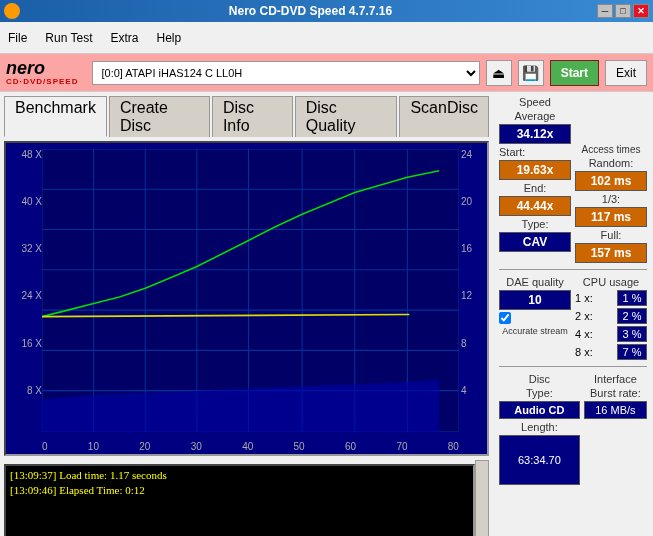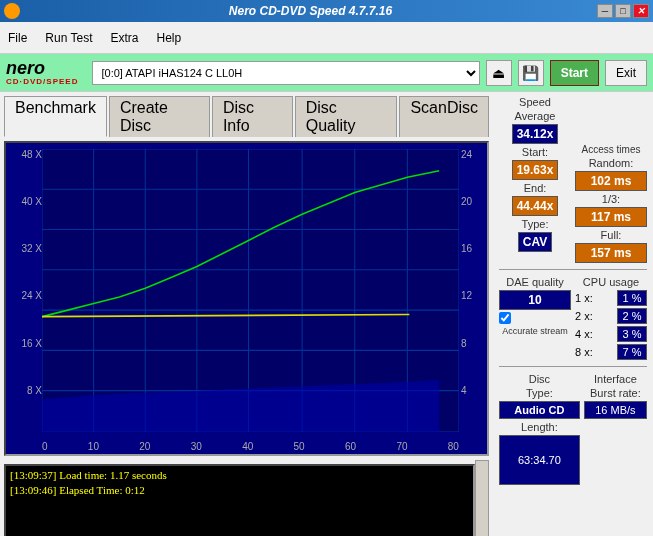--- a/index.html
+++ b/index.html
@@ -9,21 +9,20 @@
     .title-bar {
       background: linear-gradient(to right, #1a5fa8, #3a8ad4);
       height: 22px;
       display: flex;
       align-items: center;
       justify-content: space-between;
       padding: 0 4px;
       color: white;
       font-size: 12px;
       font-weight: bold;
-      font-style: italic;
     }
     .title-bar-title { flex: 1; text-align: center; }
     .title-bar-controls { display: flex; gap: 2px; }
     .title-btn {
       width: 16px; height: 14px;
       border: 1px solid #888;
       font-size: 9px;
       cursor: pointer;
       display: flex; align-items: center; justify-content: center;
       background: #c0c0c0;
@@ -38,21 +37,21 @@
       display: flex;
       align-items: center;
       padding: 0 4px;
       border-bottom: 1px solid #ccc;
       gap: 10px;
     }
     .menu-item { font-size: 12px; cursor: pointer; padding: 2px 4px; }
 
     
     .toolbar {
-      background: #86efac;
+      background: #fca5a5;
       height: 38px;
       display: flex;
       align-items: center;
       padding: 0 6px;
       gap: 6px;
       border-bottom: 1px solid #ccc;
     }
     .logo-area {
       display: flex; flex-direction: column;
       margin-right: 8px;
@@ -349,21 +348,21 @@
       </div>
       <div class="scrollbar"></div>
     </div>
 
   </div>
 
   <div class="right-panel">
 
     <div style="display:flex; gap:4px;">
 
-      <div style="flex:1; display:flex; flex-direction:column; gap:2px;align-items:center;">
+      <div style="flex:1; display:flex; flex-direction:column; gap:2px;">
         <div class="stat-label">Speed</div>
         <div class="stat-label">Average</div>
         <div class="stat-value">34.12x</div>
         <div style="display:flex; gap:2px; align-items:center;">
           <span class="stat-label">Start:</span>
         </div>
         <div class="stat-value orange">19.63x</div>
         <div class="stat-label">End:</div>
         <div class="stat-value orange">44.44x</div>
         <div class="stat-label">Type:</div>

